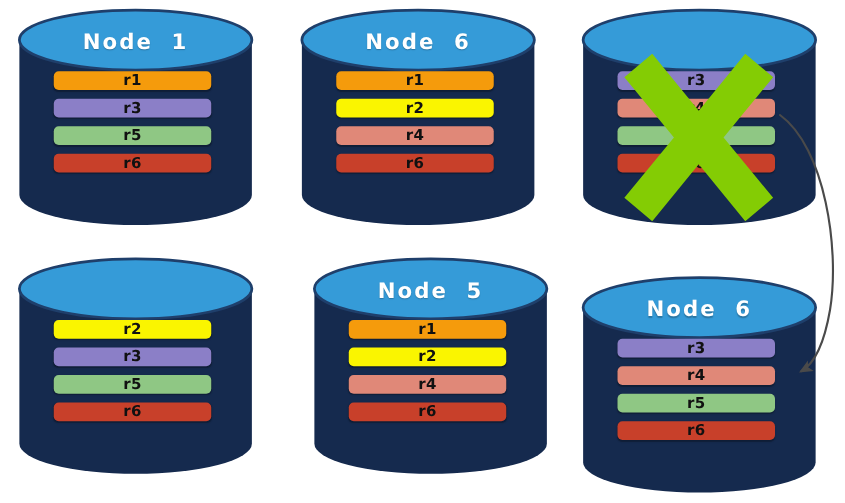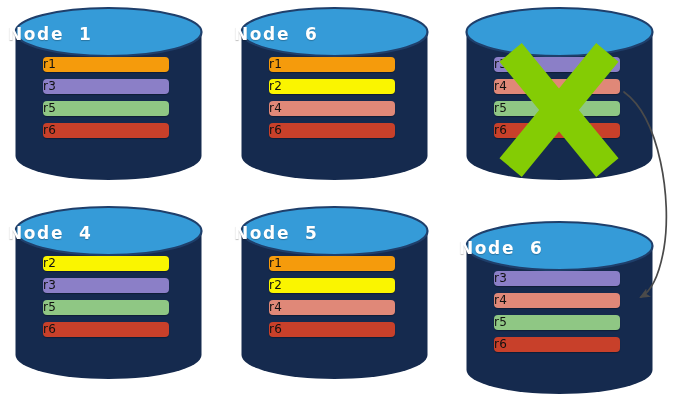--- a/index.html
+++ b/index.html
@@ -33,21 +33,21 @@
     top: 0;
     width: 201px;
     height: 178px;
     overflow: visible;
   }
   .node-label {
     position: absolute;
     left: 0;
     top: 18px;
     width: 201px;
-    text-align: left;
+    text-align: center;
     color: #ffffff;
     font-size: 17px;
     font-weight: bold;
     letter-spacing: 1.6px;
     white-space: pre;
     text-shadow: 0 1px 1px rgba(0,0,0,0.25);
     pointer-events: none;
   }
 
   
@@ -64,24 +64,24 @@
     border-radius: 4px;
     box-shadow: 0 1px 1px rgba(0,0,0,0.30);
   }
   .bar-label {
     position: absolute;
     left: 0;
     top: 0;
     width: 100%;
     height: 15px;
     line-height: 15px;
-    text-align: left;
+    text-align: center;
     color: #111111;
     font-size: 12px;
-    font-weight: normal;
+    font-weight: bold;
     letter-spacing: 0.2px;
   }
 
   
   .fail-x {
     position: absolute;
     left: 38px;
     top: 37px;
     width: 124px;
     height: 134px;
@@ -168,37 +168,36 @@
       <svg class="fail-x" viewBox="0 0 100 100" preserveAspectRatio="none">
         <path d="M 2,14 L 20,0 L 50,34 L 80,0 L 98,14 L 66,50 L 98,86 L 80,100 L 50,66 L 20,100 L 2,86 L 34,50 Z" fill="#84CC04"></path>
       </svg>
     </div>
 
   <div class="node" style="left:8px;  top:205px;">
       <svg class="cyl-svg" viewBox="0 0 201 178">
         <path d="M 7.5,26 L 7.5,150 A 93,24 0 0 0 193.5,150 L 193.5,26 Z" fill="#152A4E"></path>
         <ellipse cx="100.5" cy="26" rx="93" ry="24" fill="#359BD8" stroke="#1F3F6B" stroke-width="2.2"></ellipse>
       </svg>
-      <div class="node-label">Node  4</div>
       <div class="bars">
         <div class="bar" style="background: rgb(250, 245, 0);">
           <span class="bar-label">r2</span>
         </div>
         <div class="bar" style="background: rgb(139, 127, 199);">
           <span class="bar-label">r3</span>
         </div>
         <div class="bar" style="background: rgb(143, 199, 132);">
           <span class="bar-label">r5</span>
         </div>
         <div class="bar" style="background: rgb(200, 64, 42);">
           <span class="bar-label">r6</span>
         </div>
       </div>
     </div>
-  <div class="node" style="left:234px; top:205px;">
+  <div class="node" style="left:244px; top:205px;">
       <svg class="cyl-svg" viewBox="0 0 201 178">
         <path d="M 7.5,26 L 7.5,150 A 93,24 0 0 0 193.5,150 L 193.5,26 Z" fill="#152A4E"></path>
         <ellipse cx="100.5" cy="26" rx="93" ry="24" fill="#359BD8" stroke="#1F3F6B" stroke-width="2.2"></ellipse>
       </svg>
       <div class="node-label">Node  5</div>
       <div class="bars">
         <div class="bar" style="background: rgb(245, 155, 12);">
           <span class="bar-label">r1</span>
         </div>
         <div class="bar" style="background: rgb(250, 245, 0);">

